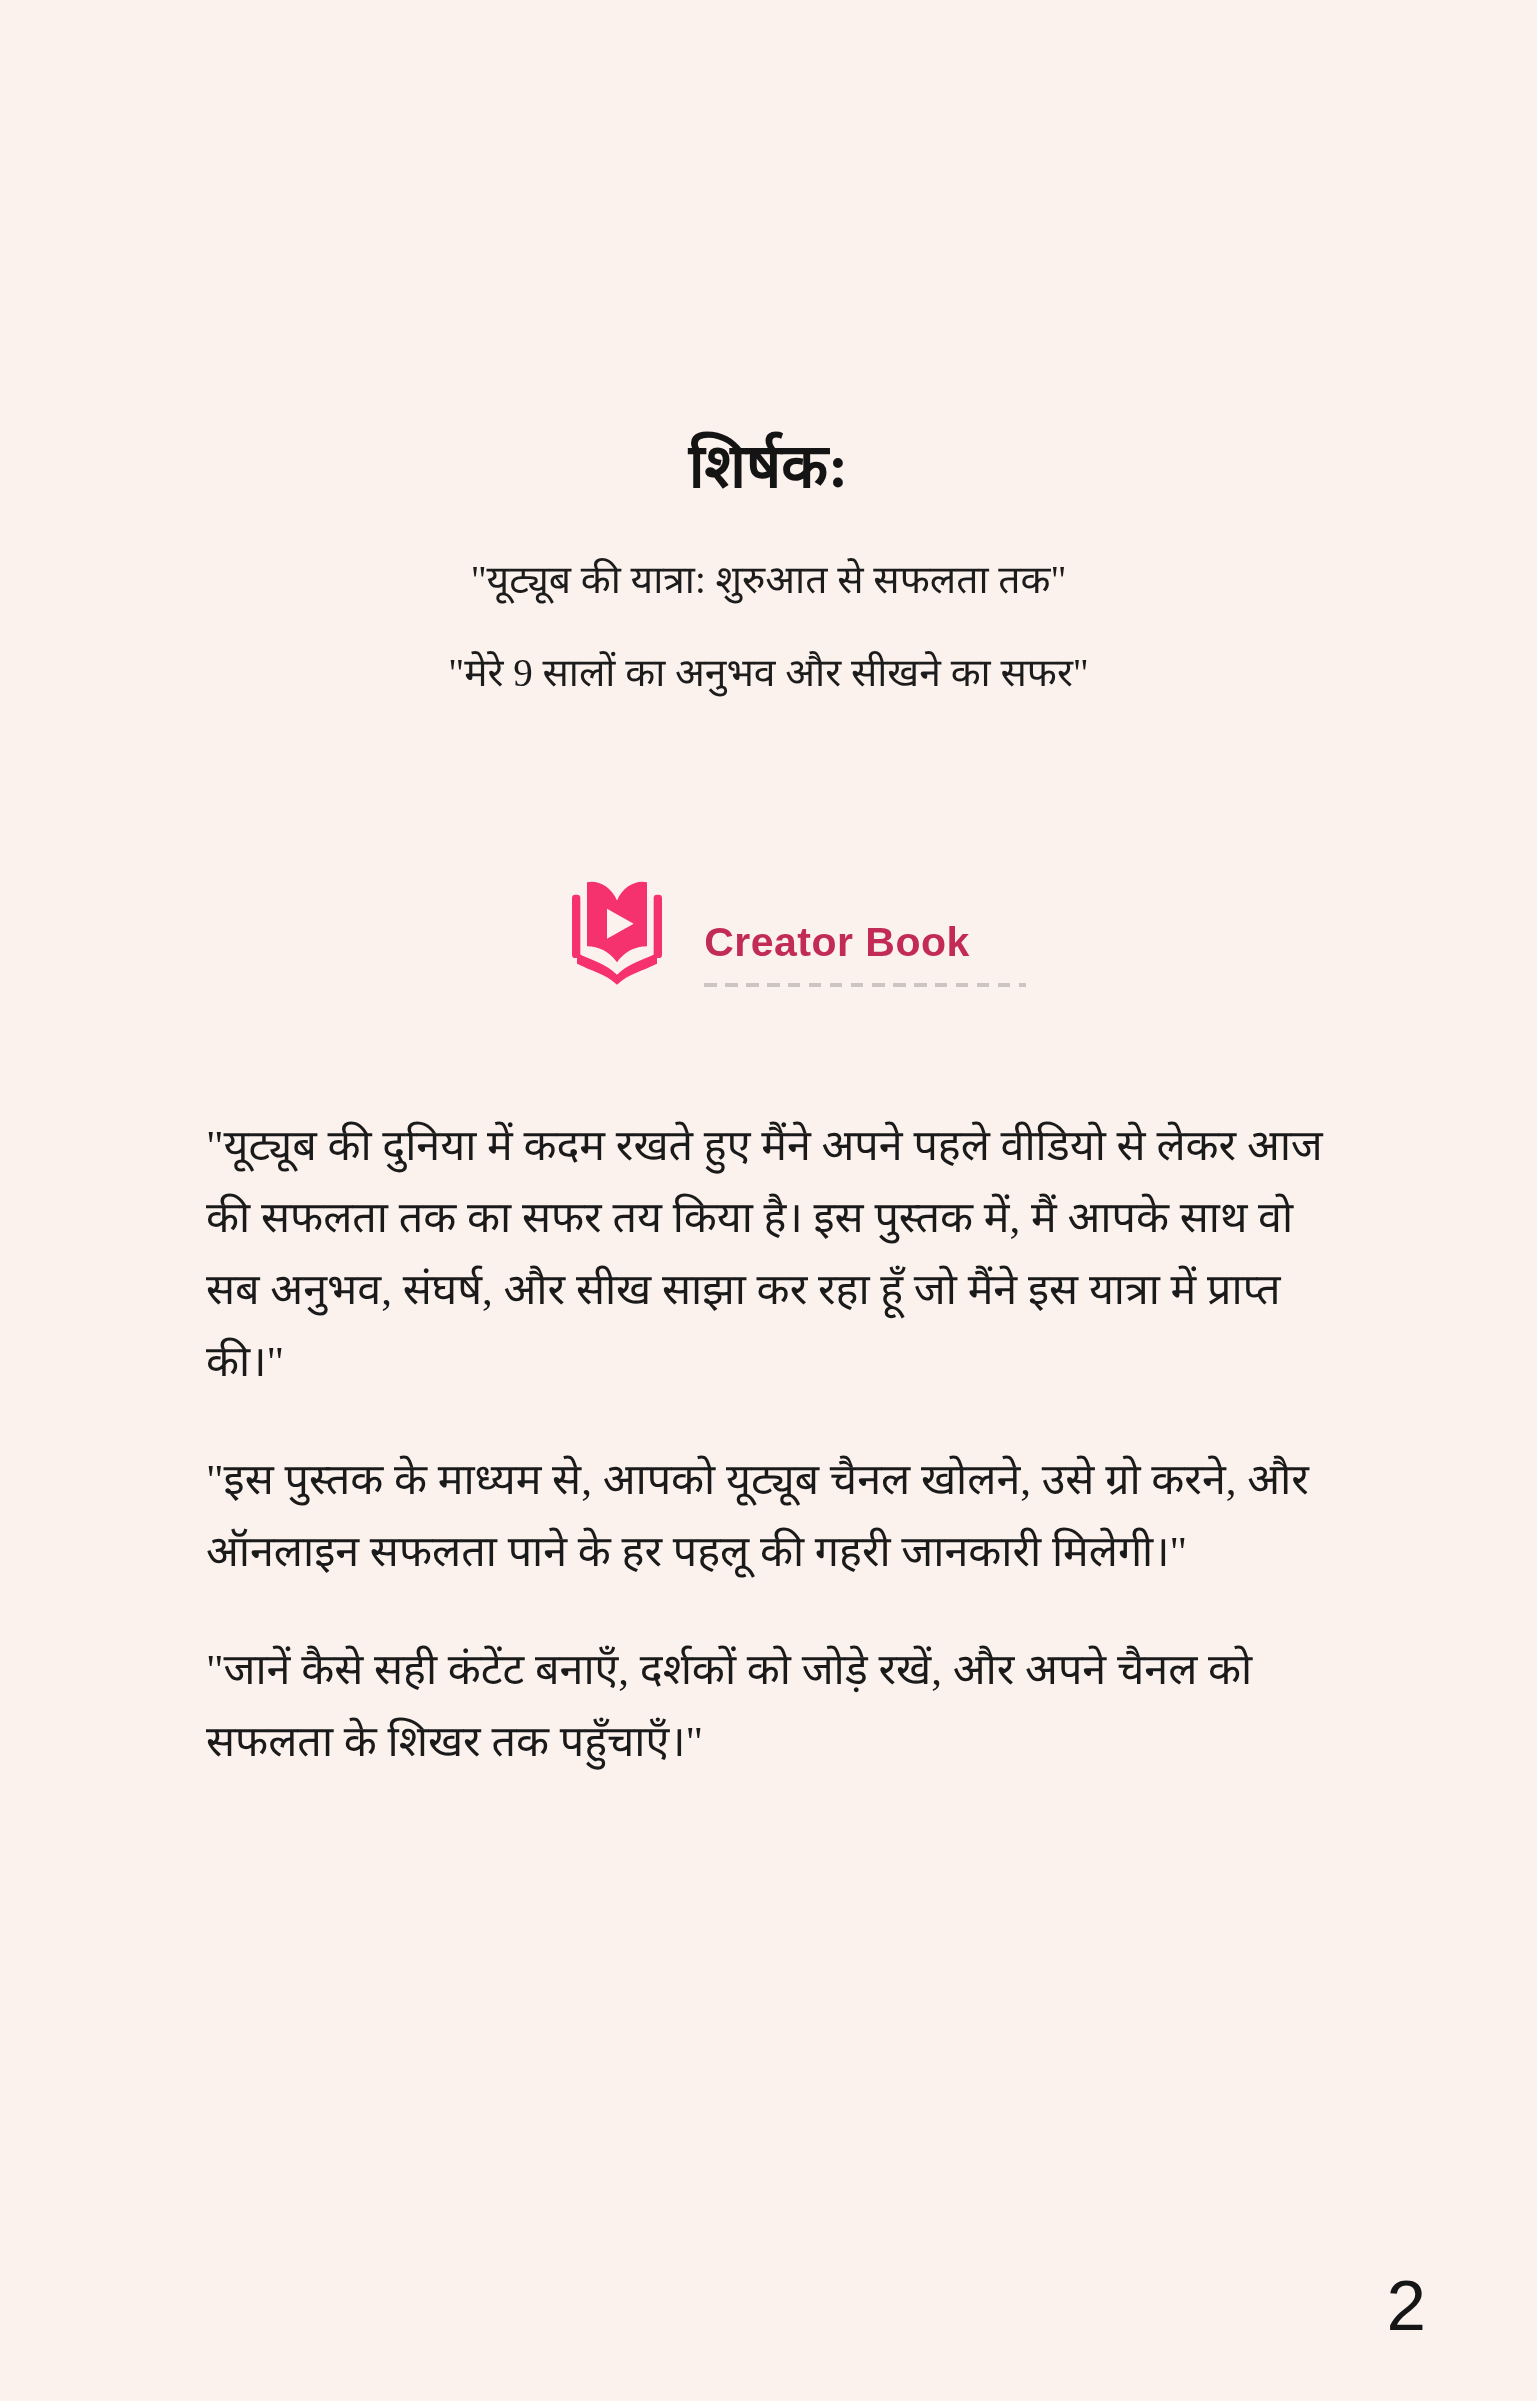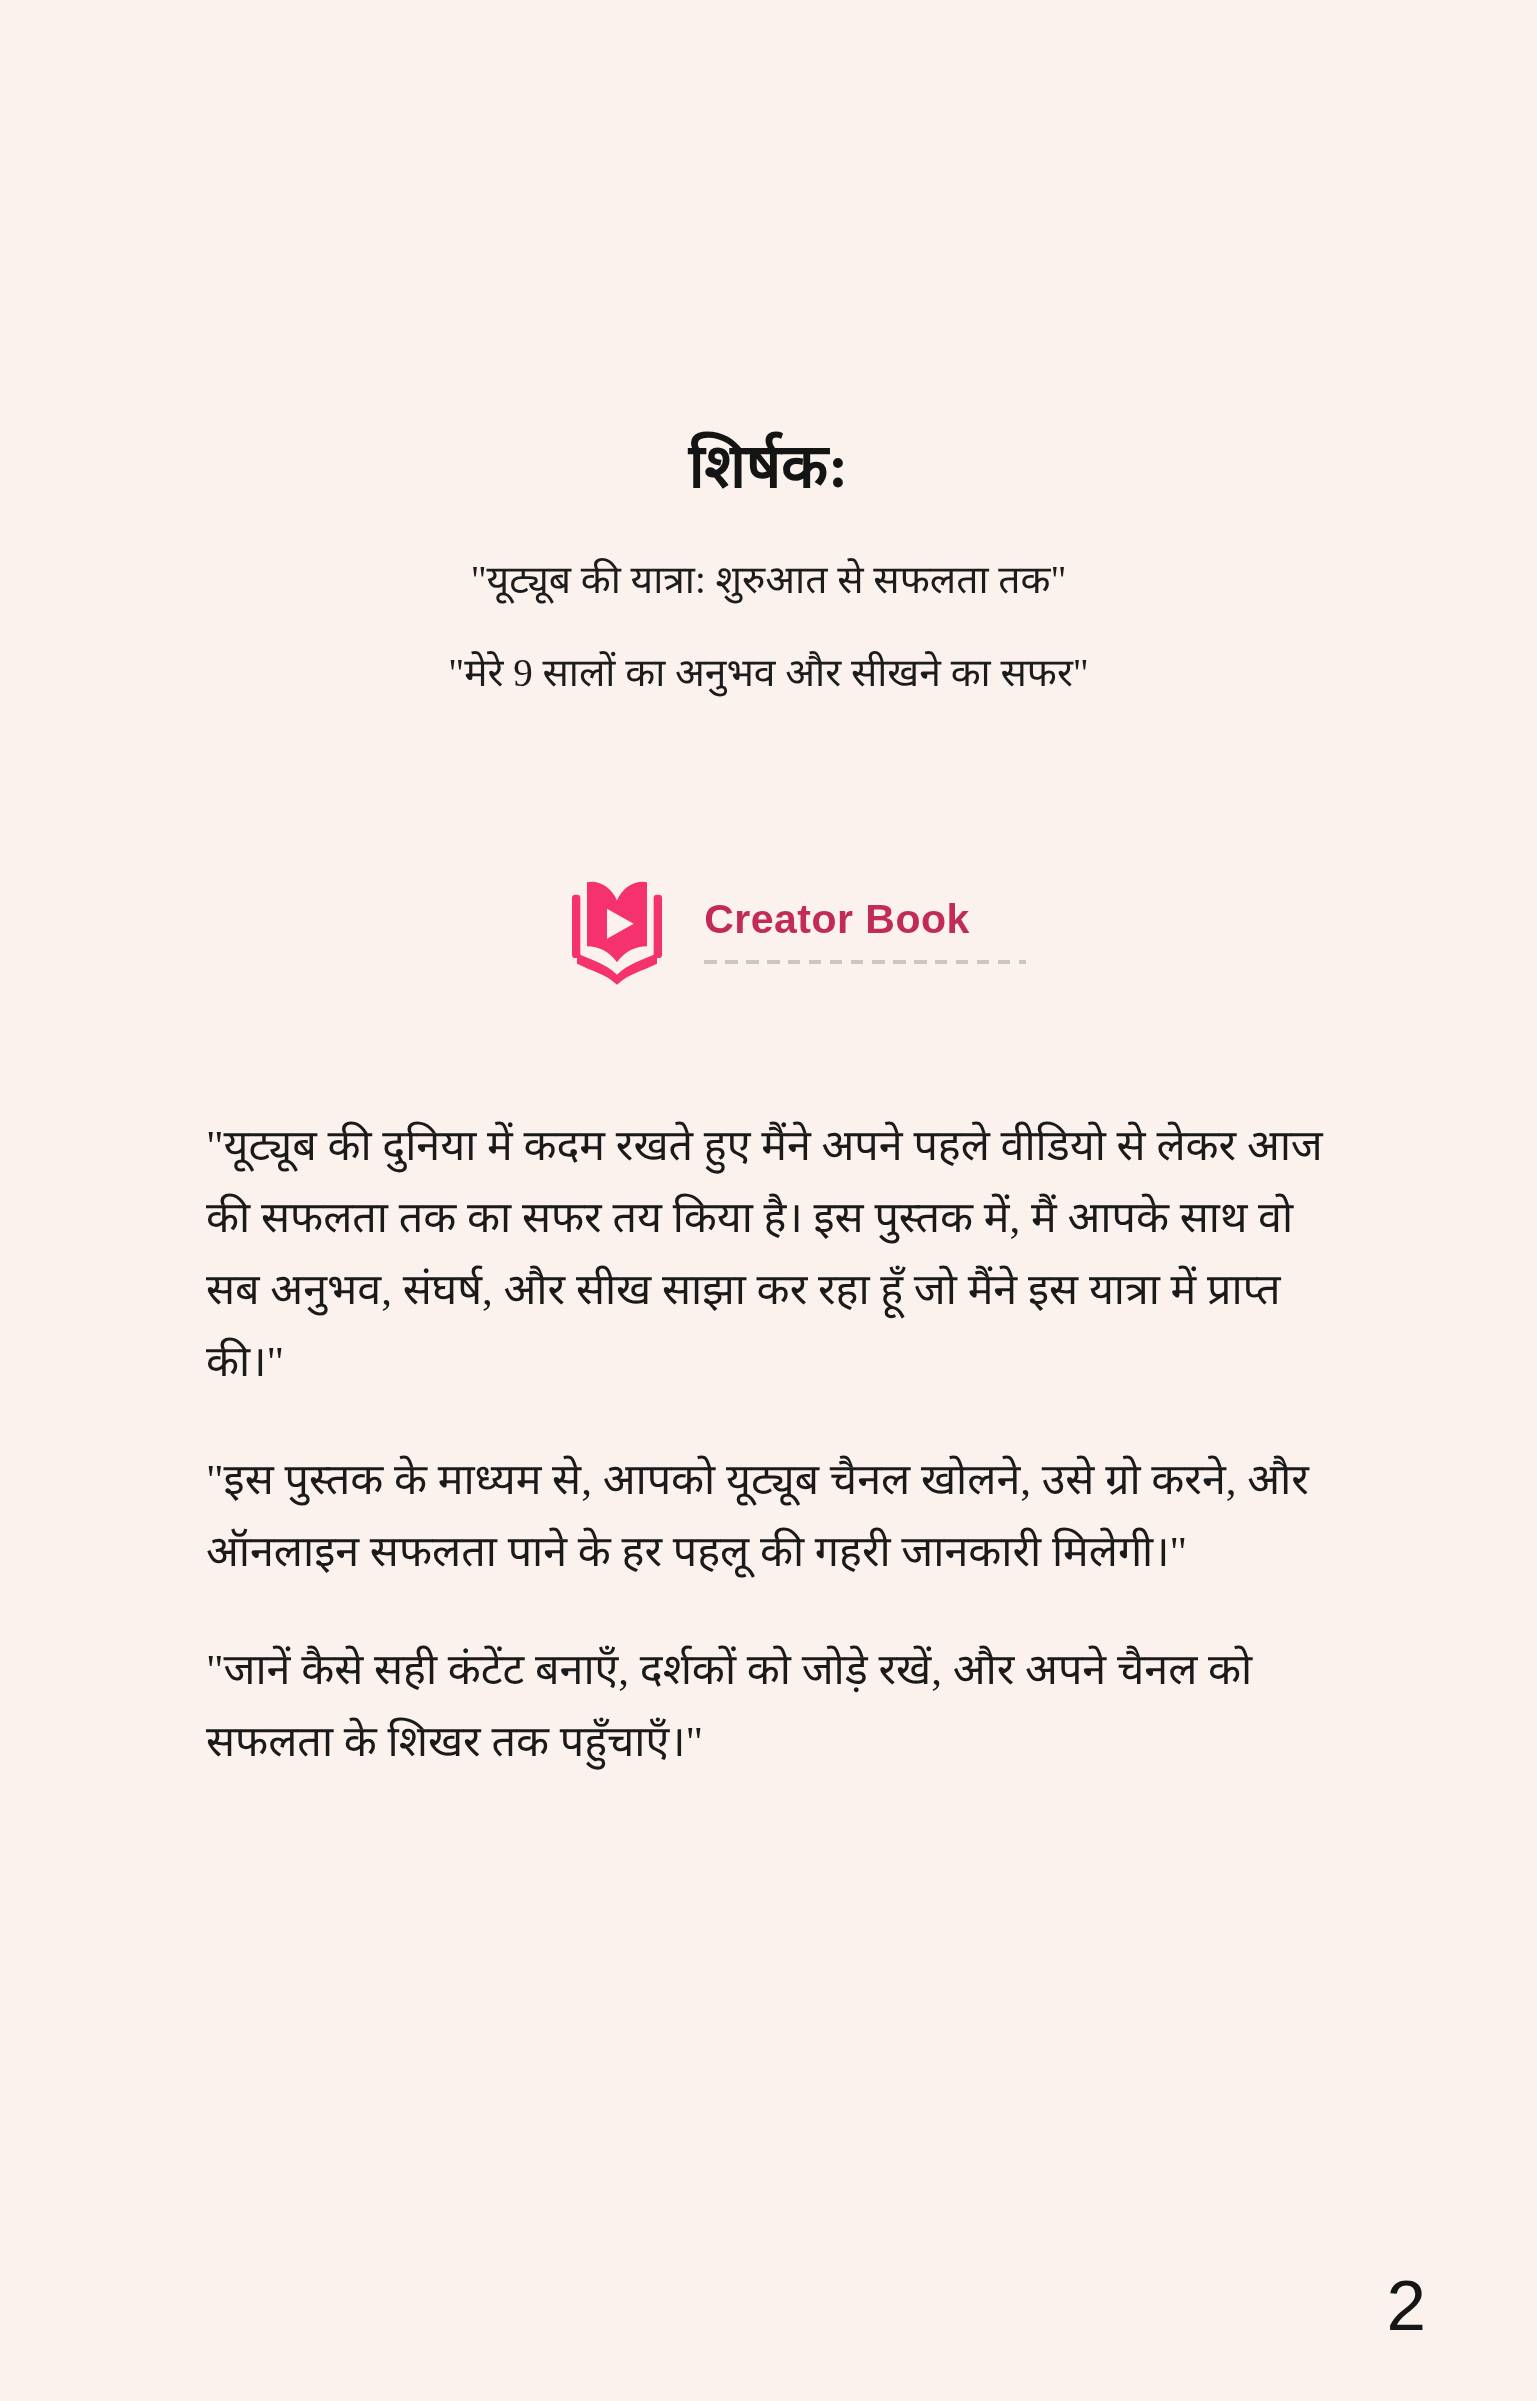--- a/index.html
+++ b/index.html
@@ -37,21 +37,21 @@
     font-weight: 400;
     color: #1c1c1c;
   }
   .subtitle + .subtitle {
     margin-top: 42px;
   }
   .brand {
     margin-top: 175px;
     display: flex;
     justify-content: center;
-    align-items: center;
+    align-items: flex-end;
     gap: 37px;
   }
   .brand-icon {
     display: inline-flex;
     width: 100px;
     height: 113px;
     flex: 0 0 auto;
   }
   .brand-icon svg {
     width: 100%;

